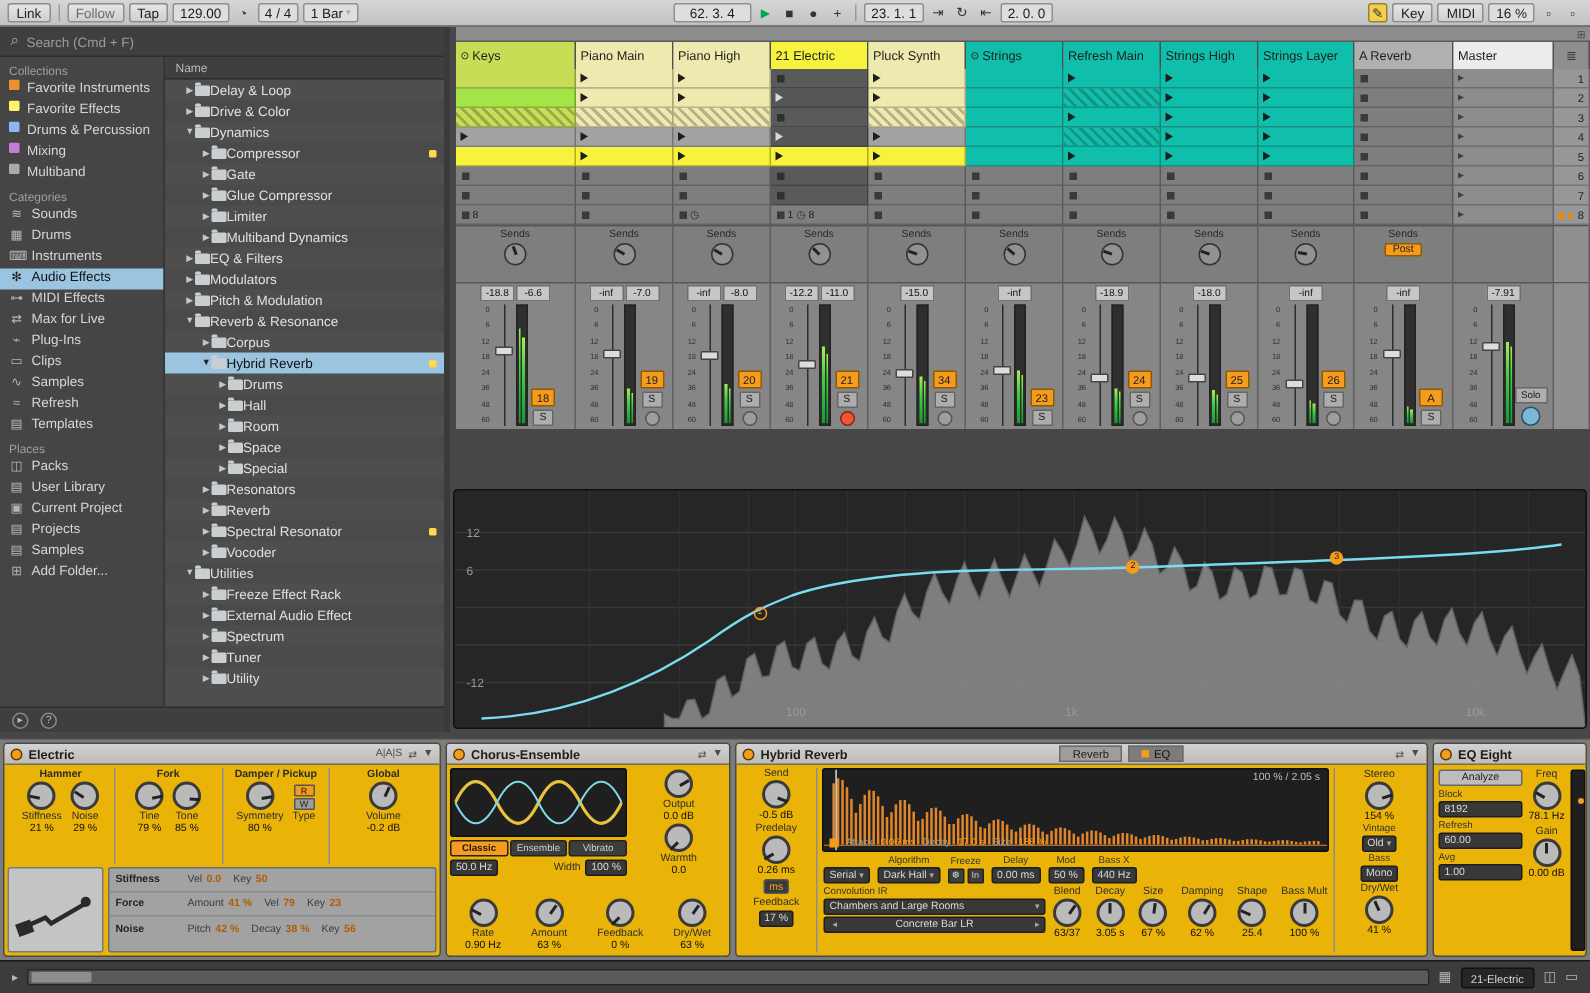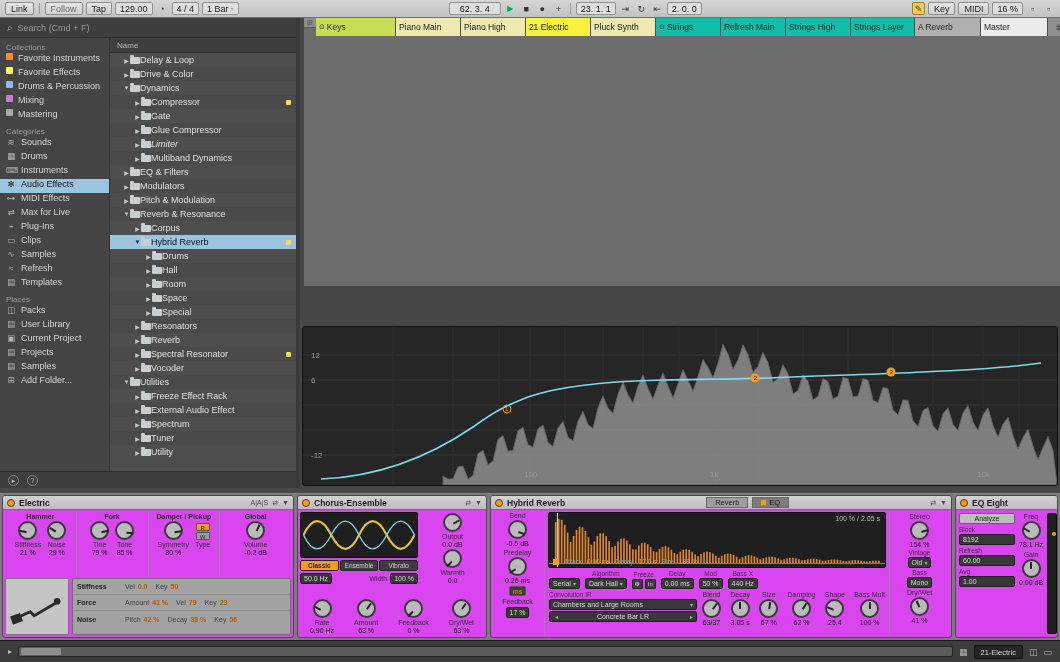--- a/index.html
+++ b/index.html
@@ -37,21 +37,21 @@
   .t-row:nth-child(even){background:#4a4a4a}
   .t-row.sel{background:#9ac4e0;color:#101010}
   .t-row.sel .t-tri{color:#222}
   .t-tri{width:7px;flex:none;text-align:center;color:#c6c6c6;font-size:6px}
   .t-folder{width:10px;height:7px;flex:none;background:#c9ced1;border-radius:1px;position:relative;margin-top:1px}
   .t-folder::before{content:"";position:absolute;top:-2px;left:0;width:4px;height:2px;background:inherit;border-radius:1px 1px 0 0}
   .t-tag{width:5px;height:5px;background:#ffd84d;border-radius:1px;margin-left:auto;margin-right:5px;flex:none}
   .b-foot{height:17px;flex:none;display:flex;align-items:center;gap:8px;padding:0 8px;background:#3f3f3f;border-top:1px solid #2e2e2e;color:#aaa}
   .f-circ{width:11px;height:11px;border:1px solid #888;border-radius:50%;font-size:7px;line-height:10px;text-align:center;color:#bbb}
   
-  .session{position:absolute;left:304px;top:18px;width:756px;height:268px;background:#6c6c6c;display:flex;overflow:hidden}
+  .session{position:absolute;left:304px;top:18px;width:756px;height:268px;background:#6c6c6c;display:flex;flex-direction:column;overflow:hidden}
   .s-top{height:10px;flex:none;background:#8d8d8d;border-bottom:1px solid #5a5a5a;display:flex;justify-content:flex-end;align-items:center;padding:0 3px;color:#4a4a4a;font-size:7px}
   .s-heads{height:18px;flex:none;display:flex}
   .s-h{flex:none;display:flex;align-items:center;gap:2px;padding:0 3px;border-right:1px solid #4e4e4e;font-size:8.5px;white-space:nowrap;overflow:hidden;color:#1d1d1d}
   .s-fold{font-size:7px;color:#222}
   .scene-h{background:#8f8f8f;justify-content:center;padding:0;color:#333}
   .s-grid{flex:none}
   .s-row{height:13px;display:flex}
   .cell{flex:none;position:relative;display:flex;align-items:center;border-right:1px solid rgba(0,0,0,.28);border-bottom:1px solid rgba(0,0,0,.22);overflow:hidden}
   .tri{width:0;height:0;border-left:5px solid #1e1e1e;border-top:3px solid transparent;border-bottom:3px solid transparent;margin-left:3px;flex:none}
   .tri.lt{border-left-color:#d9d9d9}
@@ -88,21 +88,21 @@
   .m-arm.armed{background:#f05438;border-color:#8a2310}
   .m-solo{min-width:22px;height:11px;background:#adadad;border:1px solid #666;border-radius:1px;font-size:6.5px;line-height:10px;text-align:center;padding:0 2px}
   .m-cue{width:13px;height:13px;border-radius:50%;background:#7db7d8;border:1.5px solid #23506b}
   .scene-fill{background:#8f8f8f}
   
   .spectrum{position:absolute;left:302px;top:326px;width:756px;height:160px;background:#262626;border:1px solid #101010;border-radius:3px;overflow:hidden}
   .eq-point{position:absolute;width:9px;height:9px;border-radius:50%;background:#f59b1e;color:#1d1d1d;font-size:6px;line-height:9px;text-align:center;transform:translate(-50%,-50%);z-index:3}
   .eq-point.hollow{background:transparent;border:1px solid #f59b1e;color:#f59b1e;line-height:7px}
   
   .devices{position:absolute;left:0;top:492px;width:1060px;height:148px;background:#7c7c7c;border-top:1px solid #4f4f4f;display:flex;gap:3px;padding:2px;align-items:stretch}
-  .dev{background:#d946ef;border:1px solid #4a4a4a;border-radius:3px;display:flex;flex-direction:column;overflow:hidden;flex:none}
+  .dev{background:#eab308;border:1px solid #4a4a4a;border-radius:3px;display:flex;flex-direction:column;overflow:hidden;flex:none}
   .dev-title{height:14px;flex:none;background:linear-gradient(#d2d2d2,#bcbcbc);border-bottom:1px solid #6f6f6f;display:flex;align-items:center;gap:4px;padding:0 4px}
   .dev-name{font-size:8.5px;font-weight:bold;color:#1d1d1d;white-space:nowrap}
   .pwr{width:8px;height:8px;border-radius:50%;background:#f59b1e;border:1.5px solid #5d3c00;flex:none}
   .ticon{color:#4c4c4c;font-size:7px;white-space:nowrap}
   .dev-body{flex:1;display:flex;min-height:0;font-size:7.5px}
   .kblock{display:flex;flex-direction:column;align-items:center;gap:1px}
   .knob{width:19px;height:19px;border:2px solid #3a3a3a;border-radius:50%;background:#bababa;position:relative;flex:none}
   .knob i{position:absolute;left:calc(50% - 1px);top:1px;width:2px;height:7px;background:#222;transform-origin:50% 8.5px;display:block}
   .k-lbl{font-size:7px;color:#2e2e2e;text-align:center;white-space:nowrap}
   .k-val{font-size:7px;color:#111;text-align:center;white-space:nowrap}
@@ -236,21 +236,21 @@
         <div class="b-item">
           <span class="b-sq" style="background: rgb(143, 182, 242);"></span>
           <span>Drums &amp; Percussion</span>
         </div>
         <div class="b-item">
           <span class="b-sq" style="background: rgb(201, 123, 216);"></span>
           <span>Mixing</span>
         </div>
         <div class="b-item">
           <span class="b-sq" style="background: rgb(169, 169, 169);"></span>
-          <span>Mastering</span>
+          <span>Multiband</span>
         </div>
         <div class="b-head">Categories</div>
         <div class="b-item">
           <span class="b-ico">≋</span>
           <span>Sounds</span>
         </div>
         <div class="b-item">
           <span class="b-ico">▦</span>
           <span>Drums</span>
         </div>
@@ -343,21 +343,21 @@
           <div class="t-row" style="padding-left: 24px;">
             <span class="t-tri">▶</span>
             <span class="t-folder"></span>
             <span>Gate</span>
           </div>
           <div class="t-row" style="padding-left: 24px;">
             <span class="t-tri">▶</span>
             <span class="t-folder"></span>
             <span>Glue Compressor</span>
           </div>
-          <div class="t-row" style="padding-left: 24px; font-style: italic;">
+          <div class="t-row" style="padding-left: 24px;">
             <span class="t-tri">▶</span>
             <span class="t-folder"></span>
             <span>Limiter</span>
           </div>
           <div class="t-row" style="padding-left: 24px;">
             <span class="t-tri">▶</span>
             <span class="t-folder"></span>
             <span>Multiband Dynamics</span>
           </div>
           <div class="t-row" style="padding-left: 13px;">

